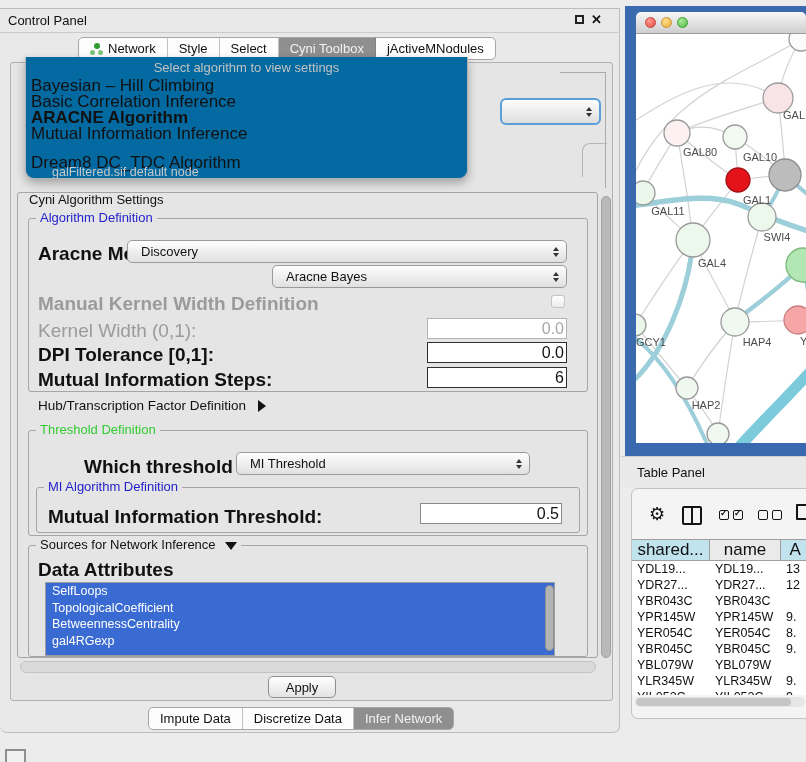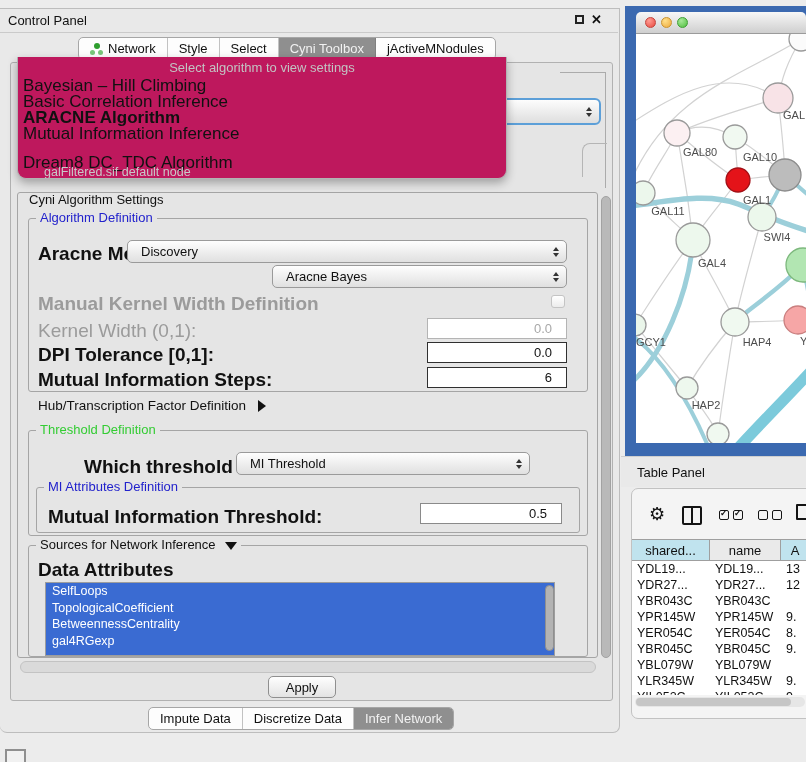--- a/index.html
+++ b/index.html
@@ -43,37 +43,37 @@
                border-top:1px solid #b5b5b5;border-top-left-radius:8px;}
 
   .updown{position:absolute;right:7px;top:50%;transform:translateY(-50%);display:flex;
           flex-direction:column;gap:2px;}
   .tri-up{width:0;height:0;border-left:3.5px solid transparent;border-right:3.5px solid transparent;
           border-bottom:4px solid #333;}
   .tri-down{width:0;height:0;border-left:3.5px solid transparent;border-right:3.5px solid transparent;
             border-top:4px solid #333;}
 
   
-  #algo-popup{left:17px;top:57px;width:490px;height:122px;background:#be185d;border:1px solid #b3b3b3;
+  #algo-popup{left:25px;top:57px;width:443px;height:122px;background:#0369a1;border:1px solid #b3b3b3;
               border-top:none;border-radius:0 0 9px 9px;box-shadow:0 4px 10px rgba(0,0,0,.30);
               z-index:10;box-sizing:border-box;overflow:hidden;}
   #popup-placeholder{left:0;top:3px;width:100%;text-align:center;font-size:13px;color:#c3c3c3;}
   .popup-item{left:0;width:100%;height:16px;font-size:17px;line-height:16px;padding-left:5px;box-sizing:border-box;}
   #occluded-text{left:26px;top:108px;font-size:12.5px;color:#c9c9c9;}
 
   
   .grp{border:1px solid #a5a5a5;border-radius:3px;box-sizing:border-box;}
   .grp-title{font-size:13px;background:#e5e5e5;padding:0 4px;line-height:14px;white-space:nowrap;z-index:2;}
   .t-blue{color:#2222cc;}
   .t-green{color:#33cc33;}
 
   .combo{background:linear-gradient(#fefefe,#e0e0e0);border:1px solid #9a9a9a;border-radius:5px;
          display:flex;align-items:center;font-size:13px;padding:0 22px 0 13px;box-sizing:border-box;white-space:nowrap;}
-  .ninput{background:#fff;font-size:13px;display:flex;align-items:center;justify-content:flex-end;
-          padding:0 14px;box-sizing:border-box;}
+  .ninput{background:#fff;font-size:16px;display:flex;align-items:center;justify-content:flex-end;
+          padding:0 2px;box-sizing:border-box;}
   .cb{width:14px;height:13px;border:1px solid #c4c4c4;border-radius:3px;
       background:linear-gradient(#ffffff,#ececec);box-sizing:border-box;}
 
   .tri-right{display:inline-block;width:0;height:0;border-top:6px solid transparent;
              border-bottom:6px solid transparent;border-left:8px solid #111;vertical-align:middle;}
   .tri-dn-big{display:inline-block;width:0;height:0;border-left:6px solid transparent;
               border-right:6px solid transparent;border-top:8px solid #111;vertical-align:middle;}
 
   
   #attr-list{left:45px;top:582px;width:510px;height:74px;background:#3a6bd2;border:1px solid #9d9d9d;
@@ -110,21 +110,21 @@
   .gear{font-size:18px;line-height:18px;color:#141414;}
   .cols-ico{width:16px;height:15px;border:2px solid #141414;border-radius:2px;position:relative;box-sizing:content-box;}
   .cols-ico::after{content:"";position:absolute;left:7px;top:0;bottom:0;width:2px;background:#141414;}
   .tcb{display:inline-block;width:10px;height:10px;border:1.5px solid #141414;border-radius:2px;
        position:relative;box-sizing:border-box;}
   .tcb.checked::after{content:"✓";position:absolute;font-size:9px;font-weight:bold;top:-3px;left:0;}
   .file-ico{width:12px;height:16px;border:2px solid #141414;border-radius:1px;box-sizing:border-box;}
 
   .th-row{left:0;top:50px;width:100%;height:22px;display:flex;border-top:1px solid #9f9f9f;
           border-bottom:1px solid #9f9f9f;box-sizing:border-box;}
-  .th{font-size:13px;display:flex;align-items:center;justify-content:center;
+  .th{font-size:17px;display:flex;align-items:center;justify-content:center;
       border-right:1px solid #9f9f9f;box-sizing:border-box;}
   .tb-rows{left:0;top:72px;width:100%;height:134px;background:#fff;overflow:hidden;}
   .tb-row{display:flex;height:16px;}
   .td{font-size:12.5px;line-height:16px;padding-left:5px;box-sizing:border-box;white-space:nowrap;overflow:hidden;}
   #table-hscroll{left:3px;top:208px;width:170px;height:10px;background:#e6e6e6;border-radius:5px;}
   #table-hthumb{left:4px;top:209px;width:155px;height:8px;background:#c6c6c6;border-radius:4px;}
 
   #dock-square{left:5px;top:749px;width:21px;height:16px;border:2px solid #8f8f8f;background:#f1f1f1;box-sizing:border-box;}
 
   svg text{font-family:"Liberation Sans",sans-serif;font-size:11px;fill:#4d4d4d;}
@@ -234,21 +234,21 @@
   <div class="abs lbl b" style="left:84px;top:459px;">Which threshold to use:</div>
   <div class="abs combo" style="left:236px;top:452px;width:294px;height:23px;">
     <span>MI Threshold</span>
     <span class="updown">
         <i class="tri-up"></i>
         <i class="tri-down"></i>
       </span>
   </div>
 
   <div class="abs grp" style="left:36px;top:487px;width:544px;height:46px;"></div>
-  <div class="abs grp-title t-blue" style="left:44px;top:480px;">MI Attributes Definition</div>
+  <div class="abs grp-title t-blue" style="left:44px;top:480px;">MI Algorithm Definition</div>
   <div class="abs lbl b" style="left:48px;top:509px;">Mutual Information Threshold:</div>
   <div class="abs ninput" style="left:420px;top:503px;width:142px;height:21px;border:1px solid #8a8a8a;">0.5</div>
 
   <div class="abs grp" style="left:28px;top:545px;width:560px;height:112px;"></div>
   <div class="abs grp-title" style="left:36px;top:538px;">
     <span>Sources for Network Inference</span>
     <span class="tri-dn-big" style="margin-left:6px;"></span>
   </div>
   <div class="abs lbl b" style="left:38px;top:562px;">Data Attributes</div>
 

